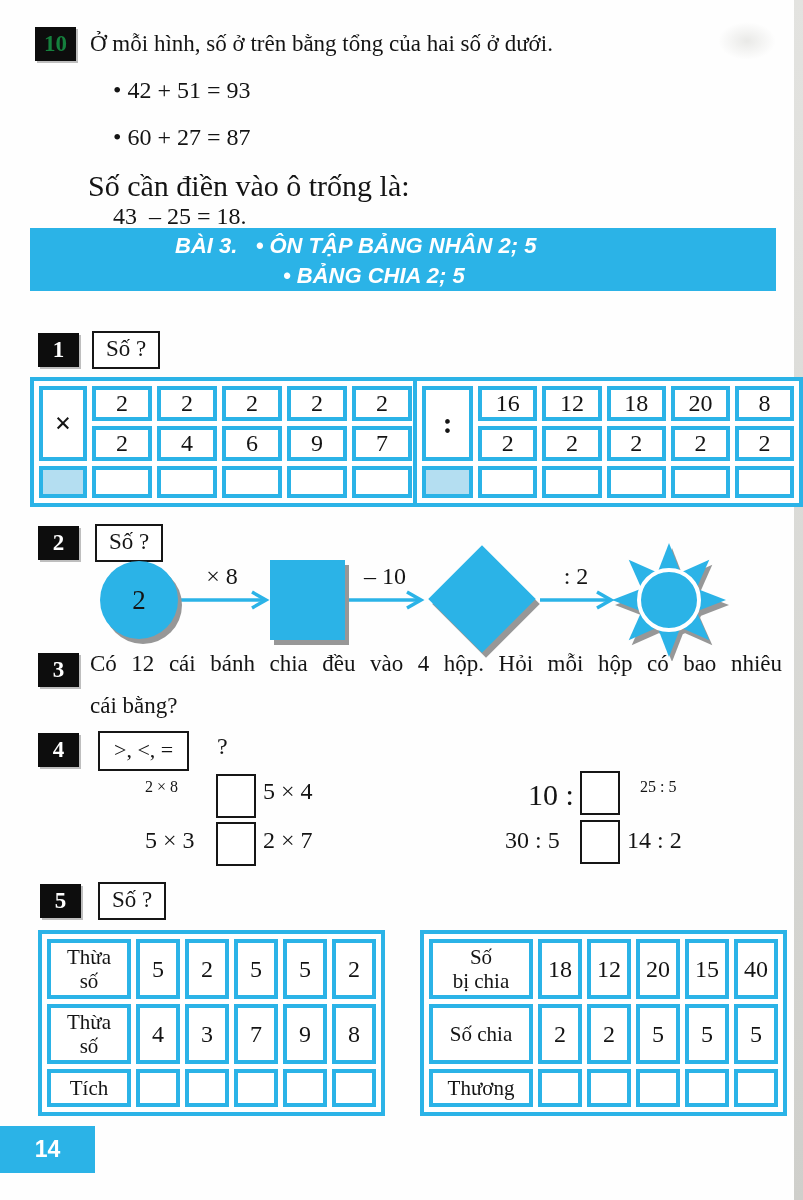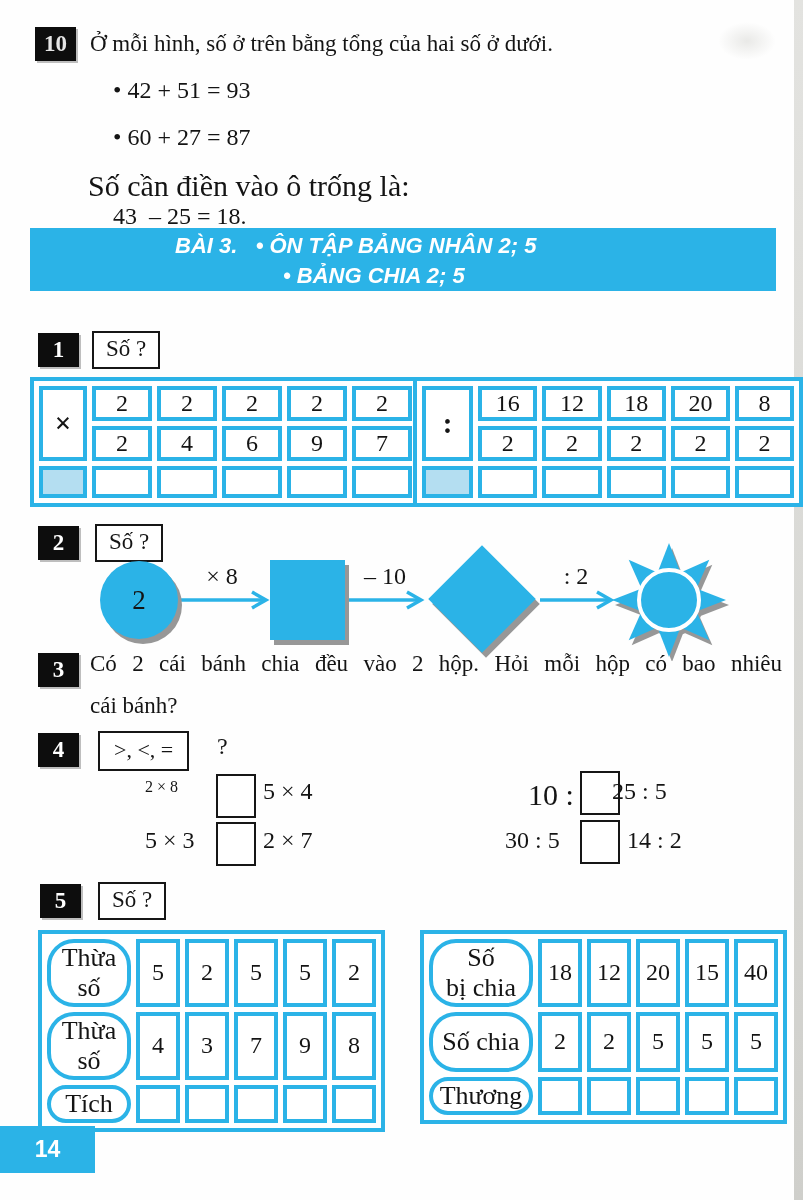--- a/index.html
+++ b/index.html
@@ -3,35 +3,35 @@
 <meta charset="utf-8">
 <style>
   html,body{margin:0;padding:0;background:#888;}
   .page{position:relative;width:803px;height:1200px;background:#fefefe;overflow:hidden;
         font-family:"Liberation Serif",serif;color:#141414;margin:0 auto;}
   .abs{position:absolute;}
   .line{position:absolute;white-space:pre;}
   .badge{position:absolute;width:41px;height:34px;background:#0d0d0d;color:#fff;
          display:flex;align-items:center;justify-content:center;
          font-weight:bold;font-size:23px;box-shadow:2px 2px 0 rgba(0,0,0,.25);}
-  .badge.cyan{color:#e5e5e5;}
+  .badge.cyan{color:#15803d;}
   .prompt-box{position:absolute;border:2px solid #161616;background:#fff;
               padding:3px 12px 5px;font-size:23px;white-space:pre;}
   .banner{position:absolute;left:30px;top:228px;width:746px;height:63px;background:#2bb3e7;
           color:#fff;font-family:"Liberation Sans",sans-serif;font-weight:bold;
           font-style:italic;font-size:22px;line-height:30px;padding-top:3px;box-sizing:border-box;}
   .banner .l1{padding-left:145px;white-space:pre;}
   .banner .l2{padding-left:253px;white-space:pre;}
   table.ctab{position:absolute;border-collapse:separate;border-spacing:5px;
              border:4px solid #2bb3e7;background:#fff;}
   table.ctab td{border:4px solid #2bb3e7;text-align:center;vertical-align:middle;
                 font-size:24px;padding:0;background:#fff;}
   table.ctab td.op{font-size:29px;font-weight:bold;}
   table.ctab td.shade{background:#b4def1;}
-  table.ctab td.rowlab{white-space:pre-line;font-size:26px;line-height:1.15;border-radius:27px;}
+  table.ctab td.rowlab{white-space:pre-line;font-size:21px;line-height:1.15;}
   .diagram{position:absolute;left:0;top:545px;width:803px;height:135px;}
   .shadow-wrap{position:absolute;filter:drop-shadow(4px 5px 0 #979797);}
   .sh-circle{width:78px;height:78px;border-radius:50%;background:#2bb3e7;
              display:flex;align-items:center;justify-content:center;font-size:27px;}
   .sh-square{width:75px;height:80px;background:#2bb3e7;}
   .sh-diamond{width:76px;height:76px;background:#2bb3e7;transform:rotate(45deg);}
   .step-label{position:absolute;top:18px;transform:translateX(-50%);font-size:24px;white-space:pre;}
   .arrows{position:absolute;left:0;top:0;}
   .ansbox{position:absolute;width:36px;height:40px;border:2px solid #161616;background:#fff;}
   .justline{text-align:justify;text-align-last:justify;width:692px;white-space:normal;}
@@ -172,35 +172,35 @@
       <use href="#rays" fill="#979797" transform="translate(3,5)"></use>
       <circle cx="3" cy="5" r="31" fill="#979797"></circle>
       <use href="#rays" fill="#2bb3e7"></use>
       <circle r="30" fill="#2bb3e7" stroke="#ffffff" stroke-width="4"></circle>
     </svg>
   </div>
 
   <div class="badge" style="left:38px;top:653px;">
     <span>3</span>
   </div>
-  <div class="abs justline" style="left:90px;top:651px;font-size:23px;">Có 2 cái bánh chia đều vào 2 hộp. Hỏi mỗi hộp có bao nhiêu</div>
-  <div class="line" style="left:90px;top:693px;font-size:23px;">cái bánh?</div>
+  <div class="abs justline" style="left:90px;top:651px;font-size:23px;">Có 12 cái bánh chia đều vào 4 hộp. Hỏi mỗi hộp có bao nhiêu</div>
+  <div class="line" style="left:90px;top:693px;font-size:23px;">cái bằng?</div>
 
   <div class="badge" style="left:38px;top:733px;">
     <span>4</span>
   </div>
   <div class="prompt-box" style="left:98px;top:731px;font-size:22px;padding:4px 14px 6px;">&gt;, &lt;, =</div>
   <div class="line" style="left:217px;top:733px;font-size:24px;">?</div>
 
   <div class="line" style="left:145px;top:778px;font-size:16px;">2 × 8</div>
   <div class="ansbox" style="left:216px;top:774px;"></div>
   <div class="line" style="left:263px;top:778px;font-size:24px;">5 × 4</div>
   <div class="line" style="left:528px;top:778px;font-size:30px;">10 : 2</div>
   <div class="ansbox" style="left:580px;top:771px;"></div>
-  <div class="line" style="left:612px;top:778px;font-size:24px;">25 : 5</div>
+  <div class="line" style="left:640px;top:778px;font-size:16px;">25 : 5</div>
 
   <div class="line" style="left:145px;top:827px;font-size:24px;">5 × 3</div>
   <div class="ansbox" style="left:216px;top:822px;"></div>
   <div class="line" style="left:263px;top:827px;font-size:24px;">2 × 7</div>
   <div class="line" style="left:505px;top:827px;font-size:24px;">30 : 5</div>
   <div class="ansbox" style="left:580px;top:820px;"></div>
   <div class="line" style="left:627px;top:827px;font-size:24px;">14 : 2</div>
 
   <div class="badge" style="left:40px;top:884px;">
     <span>5</span>

